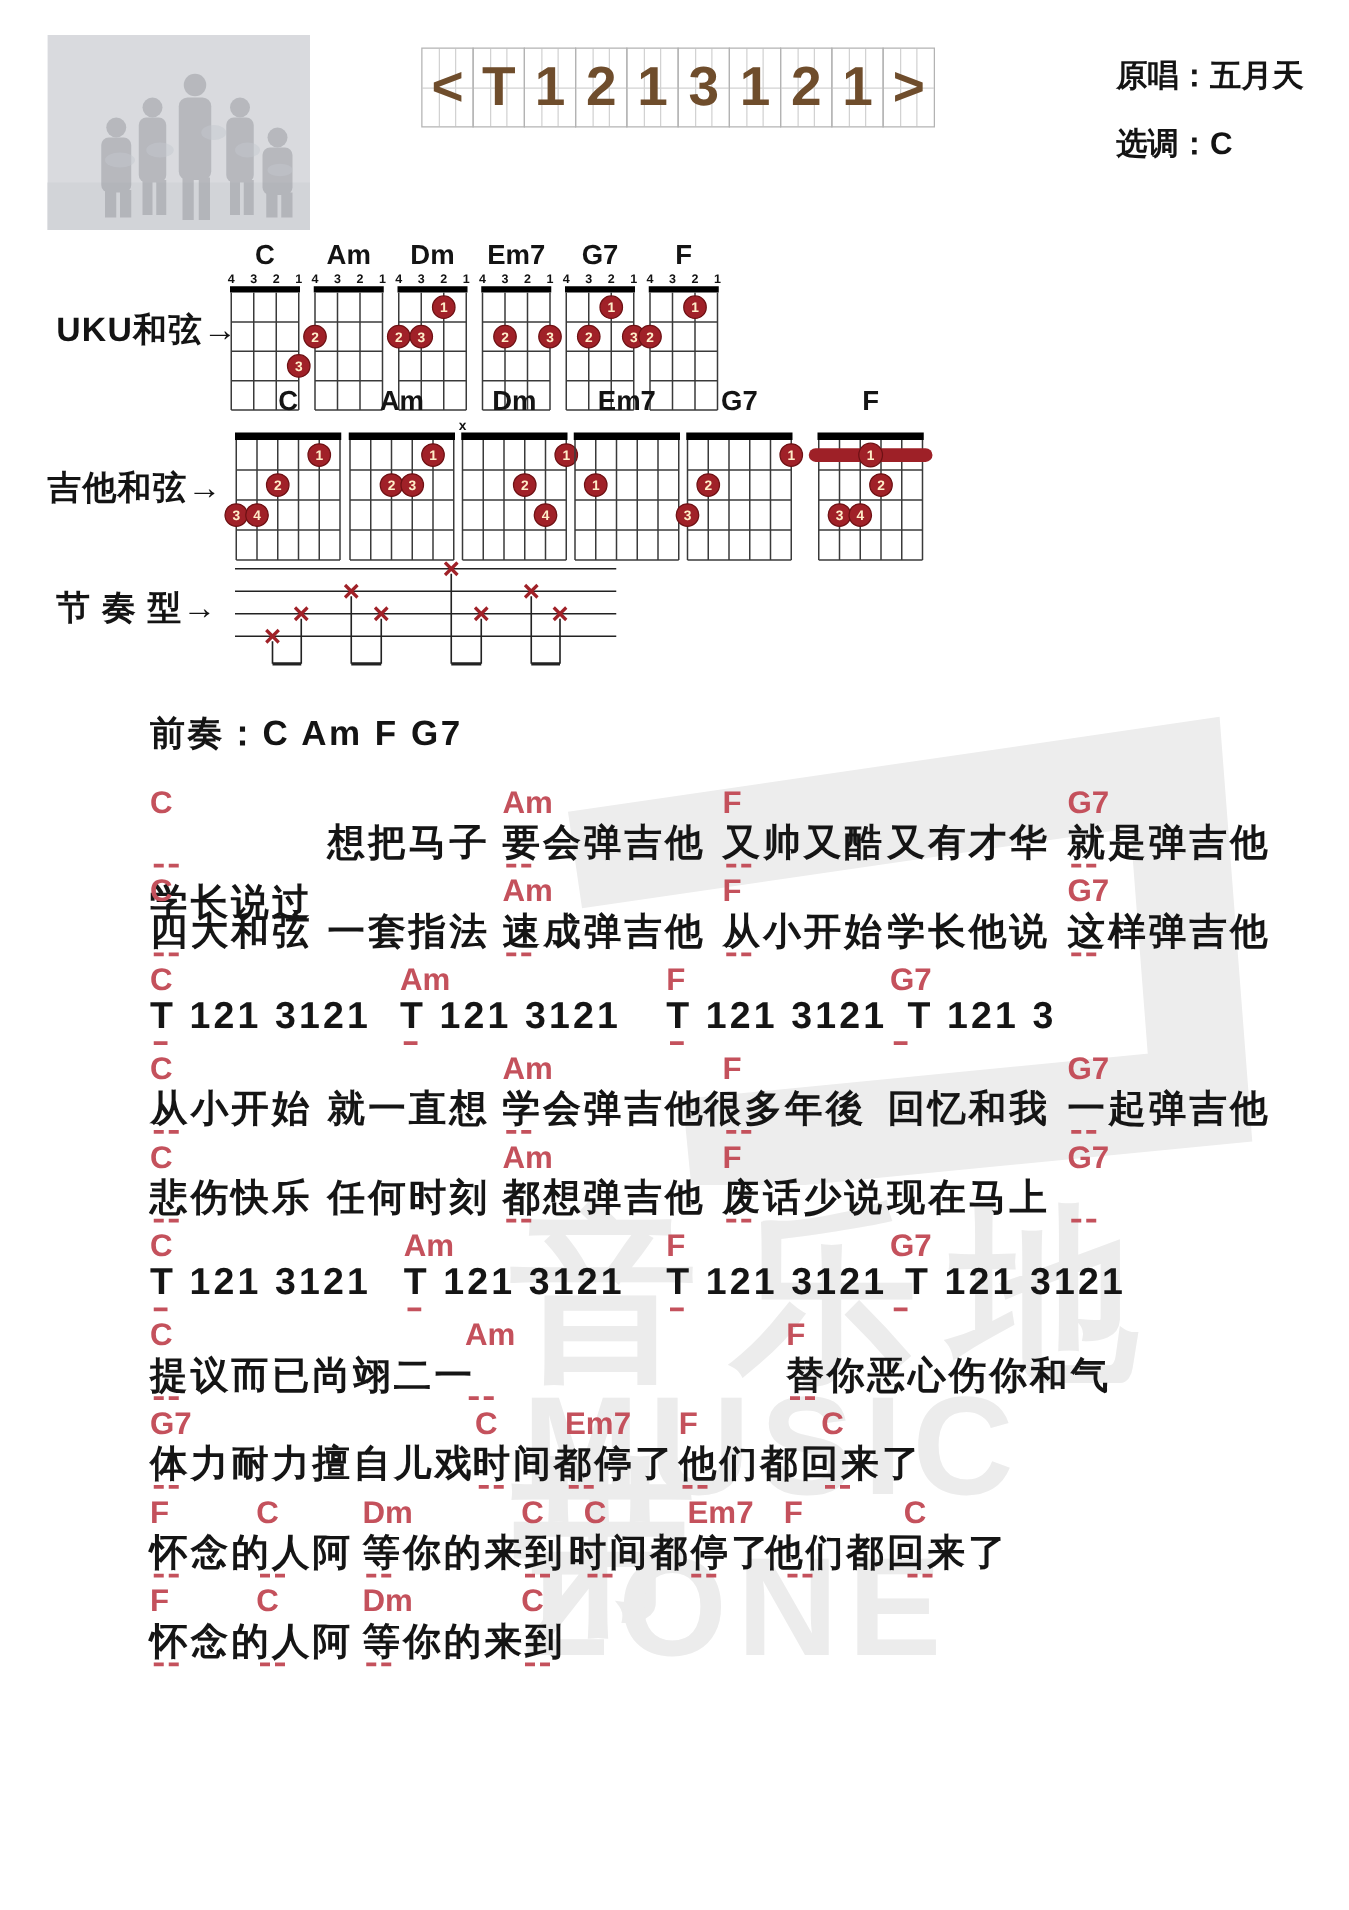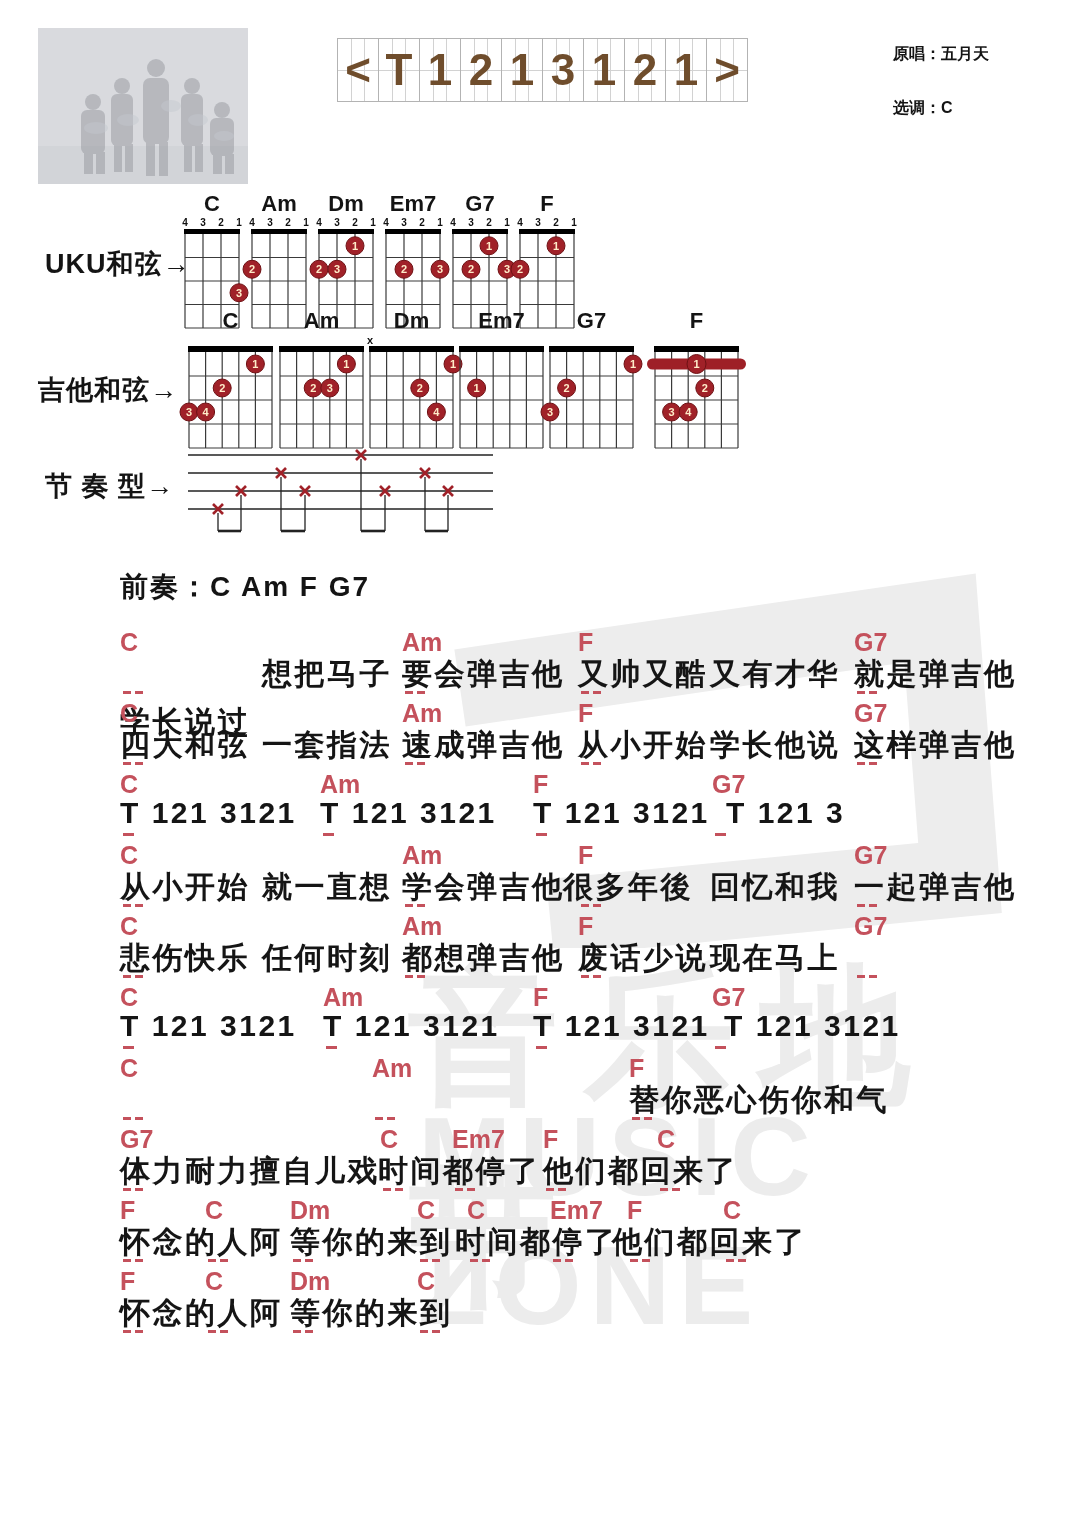--- a/index.html
+++ b/index.html
@@ -13,21 +13,21 @@
   
   .photo{position:absolute;left:38px;top:28px;width:210px;height:156px;z-index:1;}
   .title-grid{position:absolute;left:338px;top:38px;display:flex;z-index:1;}
   .tcell{width:40px;height:62px;border:1px solid #b3b3b3;margin-left:-1px;position:relative;
          background:
            linear-gradient(#d2d2d2,#d2d2d2) no-repeat 33% 0/1px 100%,
            linear-gradient(#d2d2d2,#d2d2d2) no-repeat 66% 0/1px 100%,
            linear-gradient(#d2d2d2,#d2d2d2) no-repeat 0 50%/100% 1px;}
   .tchar{position:absolute;inset:0;display:flex;align-items:center;justify-content:center;
          font-size:44px;font-weight:700;color:#6f4d2c;}
-  .credit{position:absolute;left:893px;font-size:16px;font-weight:700;color:#141414;z-index:1;white-space:nowrap;}
+  .credit{position:absolute;left:893px;font-size:25px;font-weight:700;color:#141414;z-index:1;white-space:nowrap;}
   .credit.artist{top:44px;} .credit.keyline{top:98px;}
   
   .sec-label{position:absolute;font-size:27px;font-weight:700;color:#141414;letter-spacing:1px;z-index:1;white-space:nowrap;}
   .lbl-uku{left:45px;top:246px;} .lbl-guitar{left:38px;top:372px;} .lbl-rhythm{left:45px;top:468px;}
   
   .chord-cell{position:absolute;z-index:1;}
   .chord-name{text-align:center;font-size:22px;font-weight:700;color:#141414;height:24px;line-height:22px;}
   
   .rhythm-wrap{position:absolute;left:188px;top:449px;z-index:1;}
   
@@ -554,20 +554,21 @@
           <i></i>
         </span>
         <span class="dash single" style="left: 595px;">
           <i></i>
         </span>
       </div>
       <div class="line">
         <span class="chord" style="left: 0px;">C</span>
         <span class="chord" style="left: 252px;">Am</span>
         <span class="chord" style="left: 509px;">F</span>
+        <span class="seg" style="left: 0px;">提议而已尚翊二一</span>
         <span class="seg" style="left: 509px;">替你恶心伤你和气</span>
         <span class="dash" style="left: 3px;">
           <i></i>
           <i></i>
         </span>
         <span class="dash" style="left: 255px;">
           <i></i>
           <i></i>
         </span>
         <span class="dash" style="left: 512px;">

